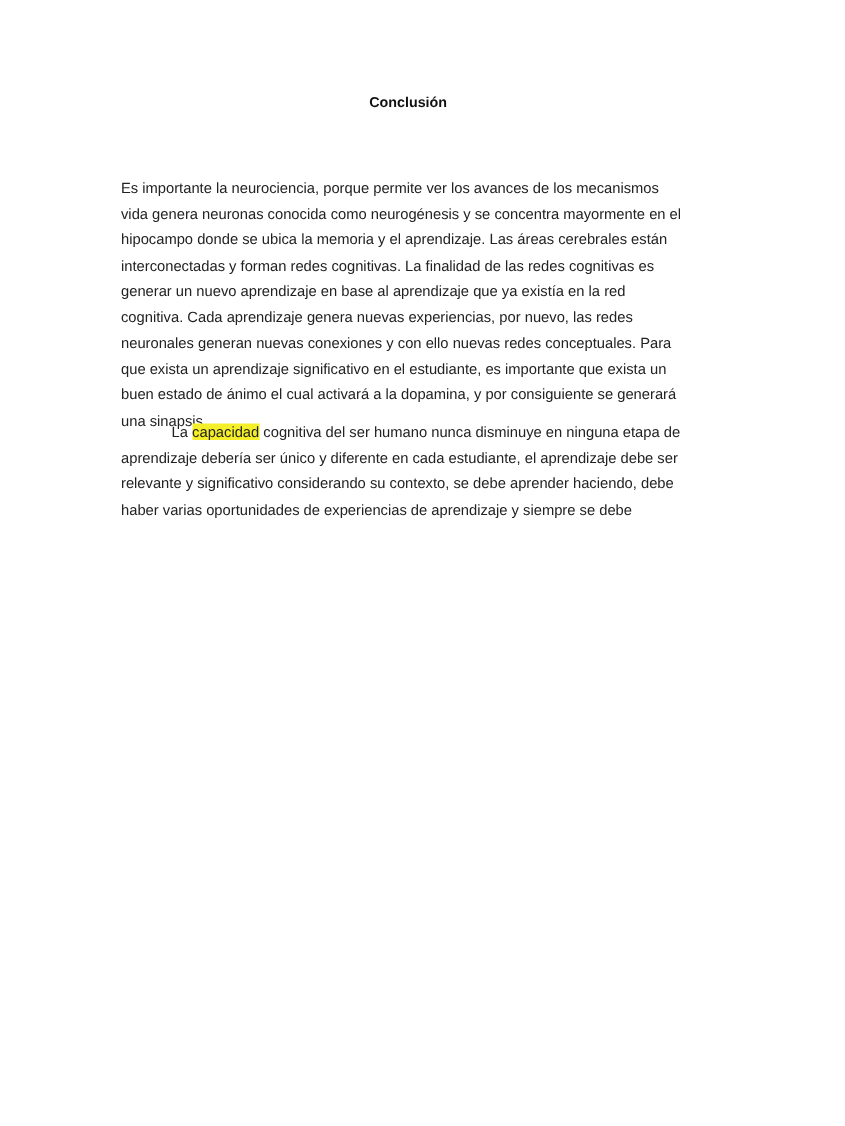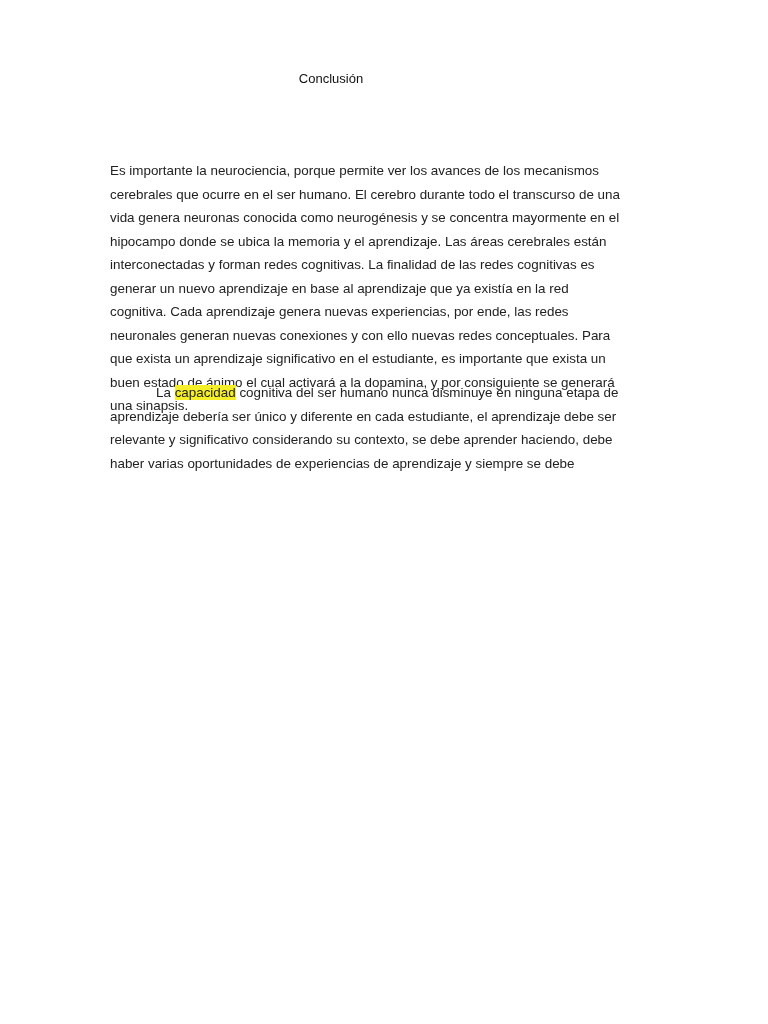--- a/index.html
+++ b/index.html
@@ -17,27 +17,28 @@
     }
     .page {
       position: absolute;
       left: 0; top: 0;
       width: 768px;
       height: 1024px;
       background: #ffffff;
     }
     .title {
       position: absolute;
-      top: 71px;
+      top: 85px;
       left: 0;
       width: 662px;
       text-align: center;
       font-size: 13px;
-      font-weight: normal;
+      font-weight: bold;
       color: #111;
+      padding-left: 40px;
     }
     .para {
       position: absolute;
       left: 110px;
       width: 560px;
     }
     .line {
       height: 23.5px;
       line-height: 23.5px;
       font-size: 13.4px;
@@ -51,26 +52,25 @@
   </style>
 </head>
 <body>
 
 <div class="page">
 
   <div class="title">Conclusión</div>
 
   <div class="para" id="p1">
     <div class="line">Es importante la neurociencia, porque permite ver los avances de los mecanismos</div>
-    <div class="line">cerebrales que ocurre en el ser humano. El cerebro durante todo el transcurso de una</div>
     <div class="line">vida genera neuronas conocida como neurogénesis y se concentra mayormente en el</div>
     <div class="line">hipocampo donde se ubica la memoria y el aprendizaje. Las áreas cerebrales están</div>
     <div class="line">interconectadas y forman redes cognitivas. La finalidad de las redes cognitivas es</div>
     <div class="line">generar un nuevo aprendizaje en base al aprendizaje que ya existía en la red</div>
-    <div class="line">cognitiva. Cada aprendizaje genera nuevas experiencias, por ende, las redes</div>
+    <div class="line">cognitiva. Cada aprendizaje genera nuevas experiencias, por nuevo, las redes</div>
     <div class="line">neuronales generan nuevas conexiones y con ello nuevas redes conceptuales. Para</div>
     <div class="line">que exista un aprendizaje significativo en el estudiante, es importante que exista un</div>
     <div class="line">buen estado de ánimo el cual activará a la dopamina, y por consiguiente se generará</div>
     <div class="line">una sinapsis.</div>
   </div>
 
   <div class="para" id="p2">
     <div class="line indent"><span>La </span><span class="hl">capacidad</span><span> cognitiva del ser humano nunca disminuye en ninguna etapa de</span></div>
     <div class="line">aprendizaje debería ser único y diferente en cada estudiante, el aprendizaje debe ser</div>
     <div class="line">relevante y significativo considerando su contexto, se debe aprender haciendo, debe</div>

